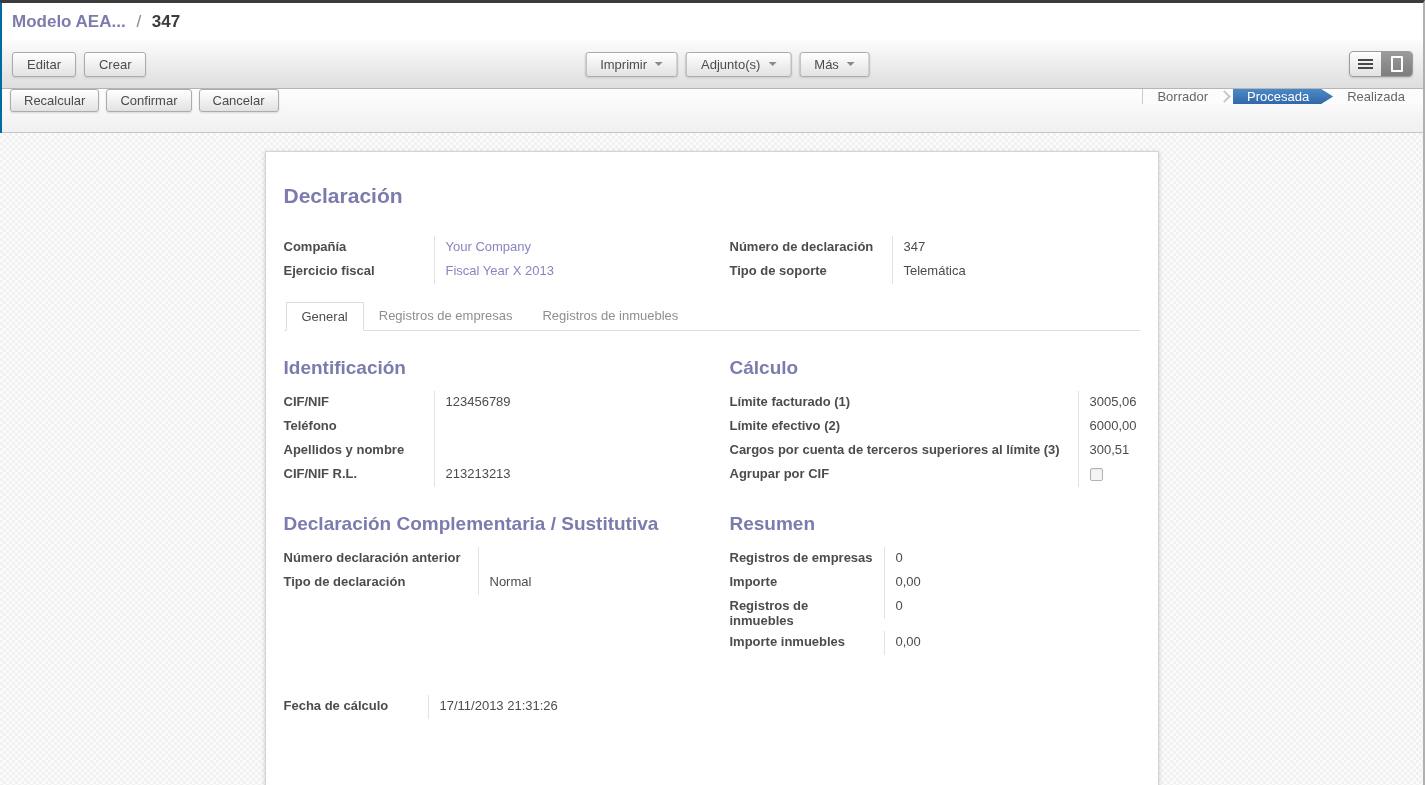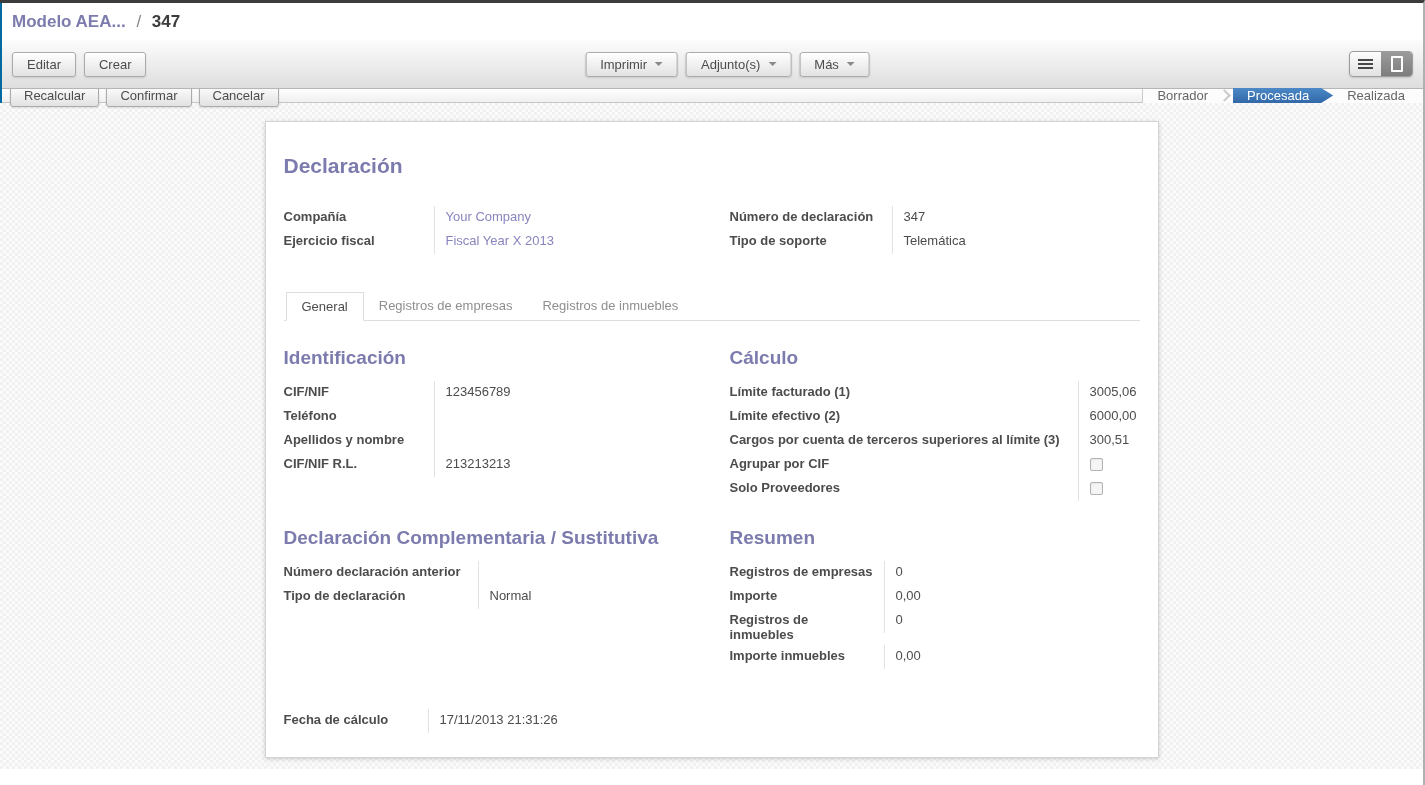--- a/index.html
+++ b/index.html
@@ -54,24 +54,24 @@
     display:flex; border:1px solid #9c9c9c; border-radius:4px;
     overflow:hidden; background:linear-gradient(#fdfdfd,#e2e2e2);
     box-shadow:0 1px 2px rgba(0,0,0,0.15);
   }
   .sw-btn { width:31px; height:24px; display:flex; align-items:center; justify-content:center; cursor:pointer; }
   .sw-btn.active { background:linear-gradient(#9b9b9b,#7d7d7d); }
   .icon-list { width:15px; height:10px; background:repeating-linear-gradient(#484848 0 2px, transparent 2px 4px); }
   .icon-form { width:12px; height:16px; border:2px solid #fff; border-radius:1px; }
 
   .row-status {
-    height:14px;
+    height:44px;
     background:linear-gradient(#fefefe,#f0f0f0);
     border-bottom:1px solid #c6c6c6;
-    display:flex; align-items:center;
+    display:flex; align-items:flex-start;
   }
   .action-buttons { display:flex; align-items:center; gap:7px; padding-left:8px; }
   .btn-small { padding:3px 13px; }
   .statusbar {
     margin-left:auto; display:flex; align-items:stretch;
     border-left:1px solid #ccc; background:#fcfcfc; padding-right:4px;
   }
   .state {
     display:flex; align-items:center; padding:0 14px;
     color:#666; font-size:13px;
@@ -125,21 +125,21 @@
   .lt-calc .flabel { width:348px; }
   .lt-comp .flabel { width:194px; }
   .lt-sum .flabel { width:154px; }
   .lt-date .flabel { width:144px; }
   .cb {
     display:inline-block; width:13px; height:13px; margin-top:2px;
     border:1px solid #b2b2b2; background:#f5f5f5; border-radius:2px;
     box-shadow:inset 0 1px 2px rgba(0,0,0,0.06); cursor:default;
   }
 
-  .tabs { display:flex; margin-top:38px; border-bottom:1px solid #ddd; padding-left:2px; }
+  .tabs { display:flex; margin-top:18px; border-bottom:1px solid #ddd; padding-left:2px; }
   .tab {
     padding:6px 15px; font-size:13px; color:#8f8f8f;
     margin-bottom:-1px; cursor:pointer; white-space:nowrap;
   }
   .tab.active {
     background:#fff; color:#4c4c4c;
     border:1px solid #ddd; border-bottom:1px solid #fff;
   }
   .date-row { margin-top:40px; }
 </style>
@@ -272,24 +272,20 @@
               <div class="fvalue">6000,00</div>
             </div>
             <div class="frow">
               <div class="flabel">Cargos por cuenta de terceros superiores al límite (3)</div>
               <div class="fvalue">300,51</div>
             </div>
             <div class="frow">
               <div class="flabel">Agrupar por CIF</div>
               <div class="fvalue"><span class="cb"></span></div>
             </div>
-            <div class="frow">
-              <div class="flabel">Solo Proveedores</div>
-              <div class="fvalue"><span class="cb"></span></div>
-            </div>
           </div>
         </div>
       </div>
 
       <div class="two-col">
         <div>
           <div class="sec-title">Declaración Complementaria / Sustitutiva</div>
           <div class="ftable lt-comp">
             <div class="frow">
               <div class="flabel">Número declaración anterior</div>

